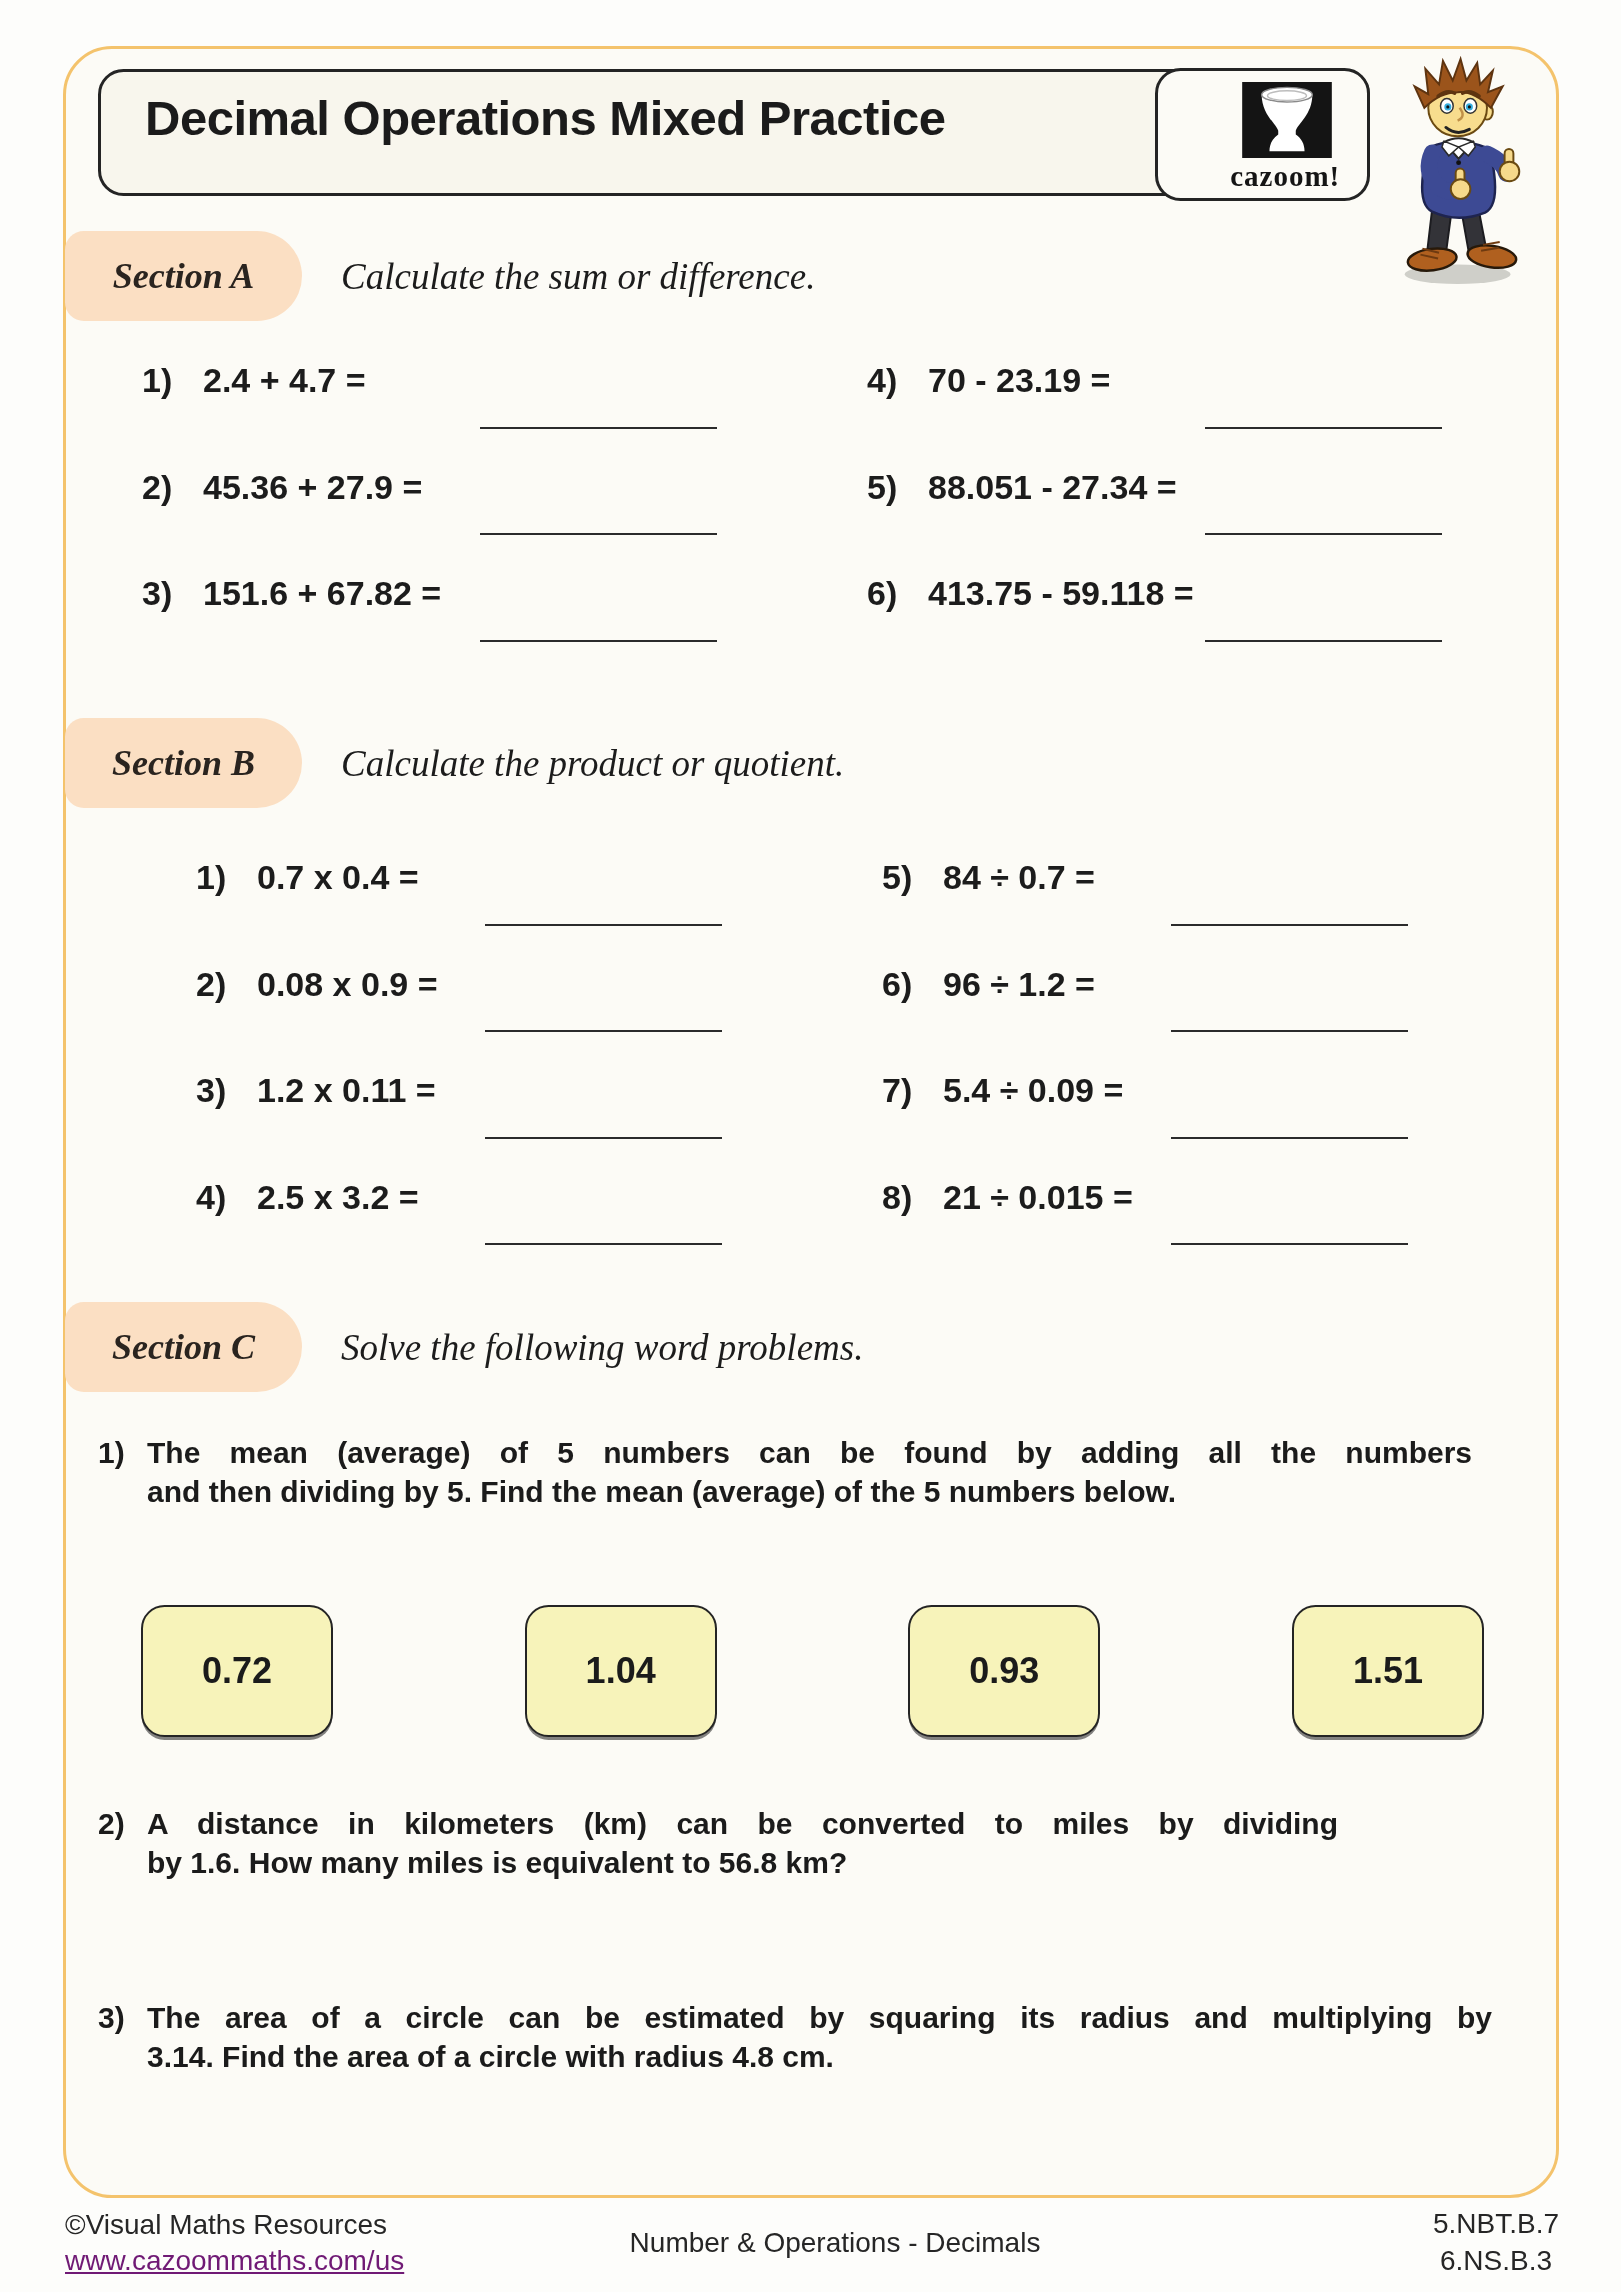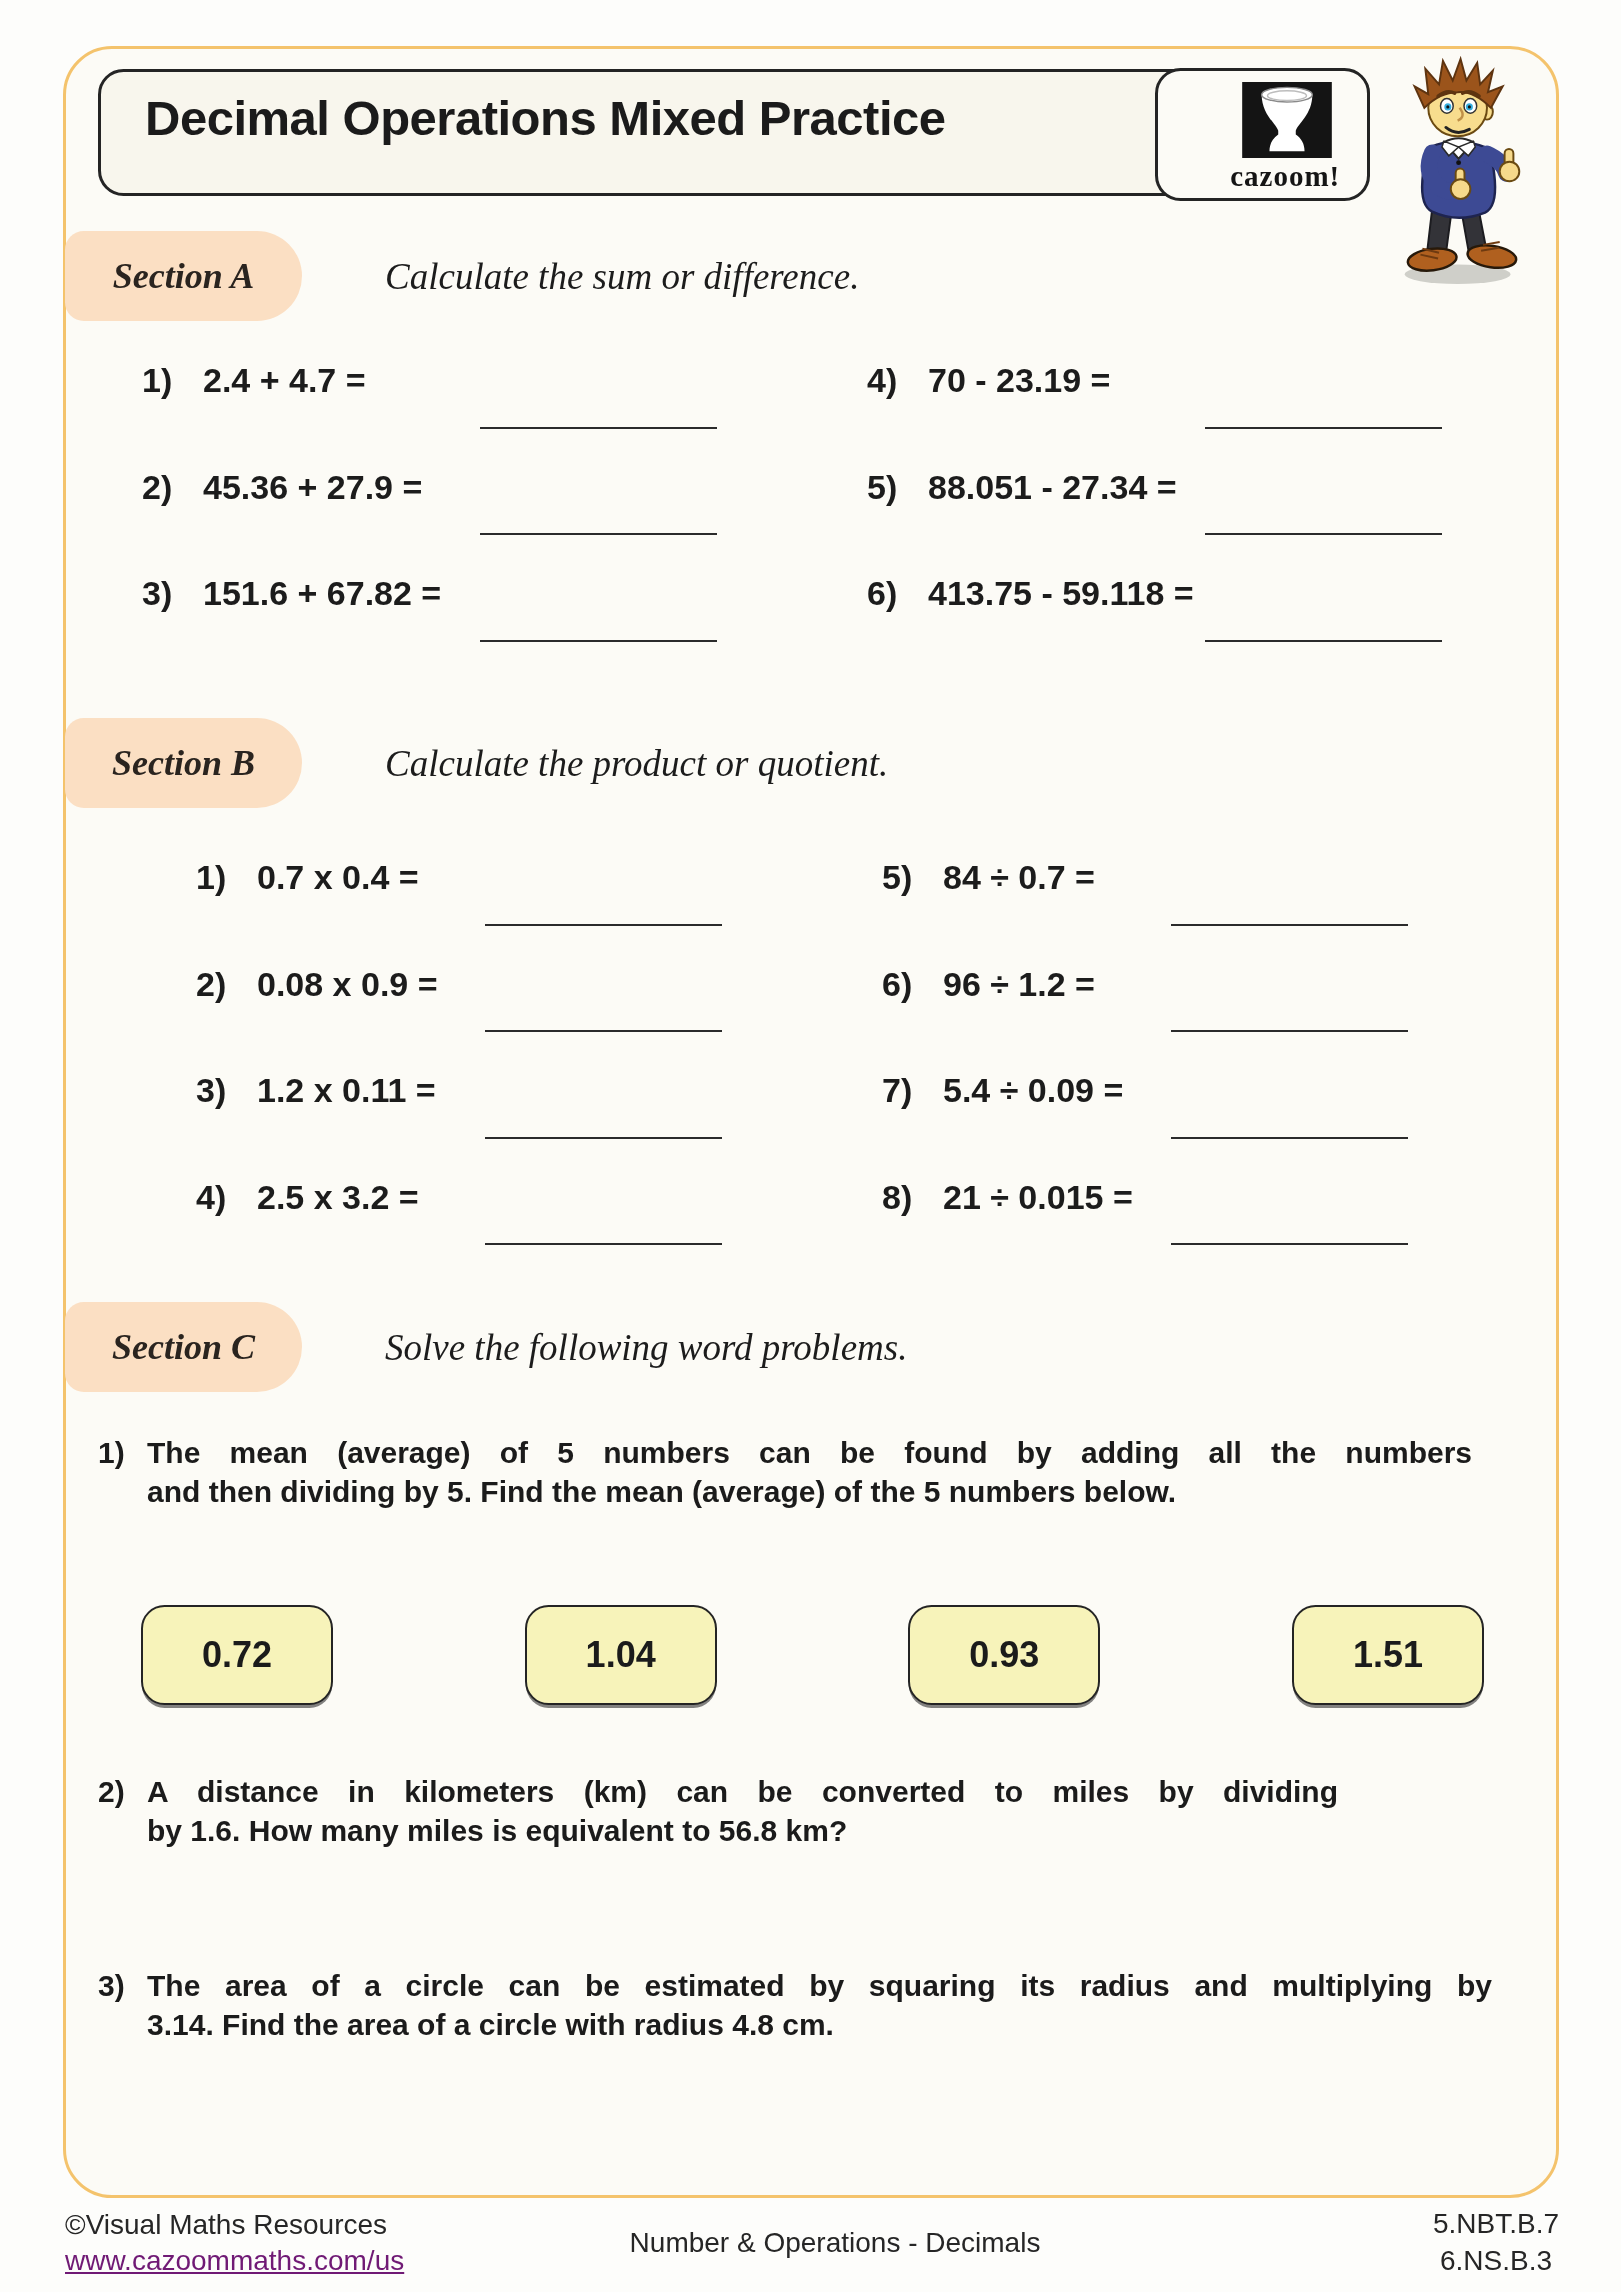--- a/index.html
+++ b/index.html
@@ -22,21 +22,21 @@
   .drum-wrap { width: 90px; height: 76px; margin-left: 25.5px; }
   .brand-text { font-family: "Liberation Serif", serif; font-weight: bold; font-size: 29px;
                 letter-spacing: 1px; color: #151515; margin: 2px 0 0 21.6px; }
 
   
   .mascot { position: absolute; left: 1395px; top: 55px; width: 137px; height: 231px; }
 
   
   .section { position: absolute; left: 65px; width: 1493px; }
   .sec-a { top: 231px; } .sec-b { top: 718px; } .sec-c { top: 1302px; }
-  .section-header { display: flex; align-items: center; gap: 44px; }
+  .section-header { display: flex; align-items: center; }
   .section-label { width: 237px; height: 90px; background: #FBDFC3;
                    border-radius: 19.6px 47px 47px 19.6px;
                    display: flex; align-items: center; justify-content: center;
                    font-family: "Liberation Serif", serif; font-style: italic; font-weight: bold;
                    font-size: 36px; color: #2A241F; }
   .section-instruction { margin-left: 39px; font-family: "Liberation Serif", serif;
                          font-style: italic; font-size: 37px; color: #1c1c1c; }
 
   .probs-grid { display: grid; grid-auto-flow: column; margin-left: 33px; row-gap: 38px; }
   .grid-a { margin-top: 39px; grid-template-columns: 725px 725px; grid-template-rows: repeat(3, auto); }
@@ -53,21 +53,21 @@
   .c-prob { display: flex; margin-left: 33px; font-size: 30px; font-weight: bold;
             line-height: 39px; color: #1b1b1b; }
   .c-num { width: 49px; flex: none; }
   .c-prob-1 { margin-top: 41px; } .c-prob-2 { margin-top: 67px; } .c-prob-3 { margin-top: 116px; }
   .justify { text-align: justify; text-align-last: justify; }
   .c-prob-1 .justify { width: 1325px; }
   .c-prob-2 .justify { width: 1191px; }
   .c-prob-3 .justify { width: 1345px; }
 
   .cards-row { margin: 94px 0 0 76px; width: 1343px; display: flex; justify-content: space-between; }
-  .number-card { width: 192px; height: 100px; background: #F7F3BA; border: 2.9px solid #242424;
+  .number-card { width: 192px; height: 132px; background: #F7F3BA; border: 2.9px solid #242424;
                  border-radius: 23.5px; display: flex; align-items: center; justify-content: center;
                  font-size: 36px; font-weight: bold; color: #1b1b1b;
                  box-shadow: 0 3.9px 0 -1px rgba(30,30,30,0.55); }
 
   
   .footer { position: absolute; left: 65px; top: 2205px; width: 1494px; font-size: 28px; color: #262626; }
   .footer-left { position: absolute; left: 0; top: 2px; line-height: 36px; }
   .footer-link { color: #701a75; text-decoration: underline; cursor: pointer; }
   .footer-center { position: absolute; left: 770px; top: 21.6px; transform: translateX(-50%); white-space: nowrap; }
   .footer-right { position: absolute; right: 0; top: 0; text-align: center; line-height: 37px; }

